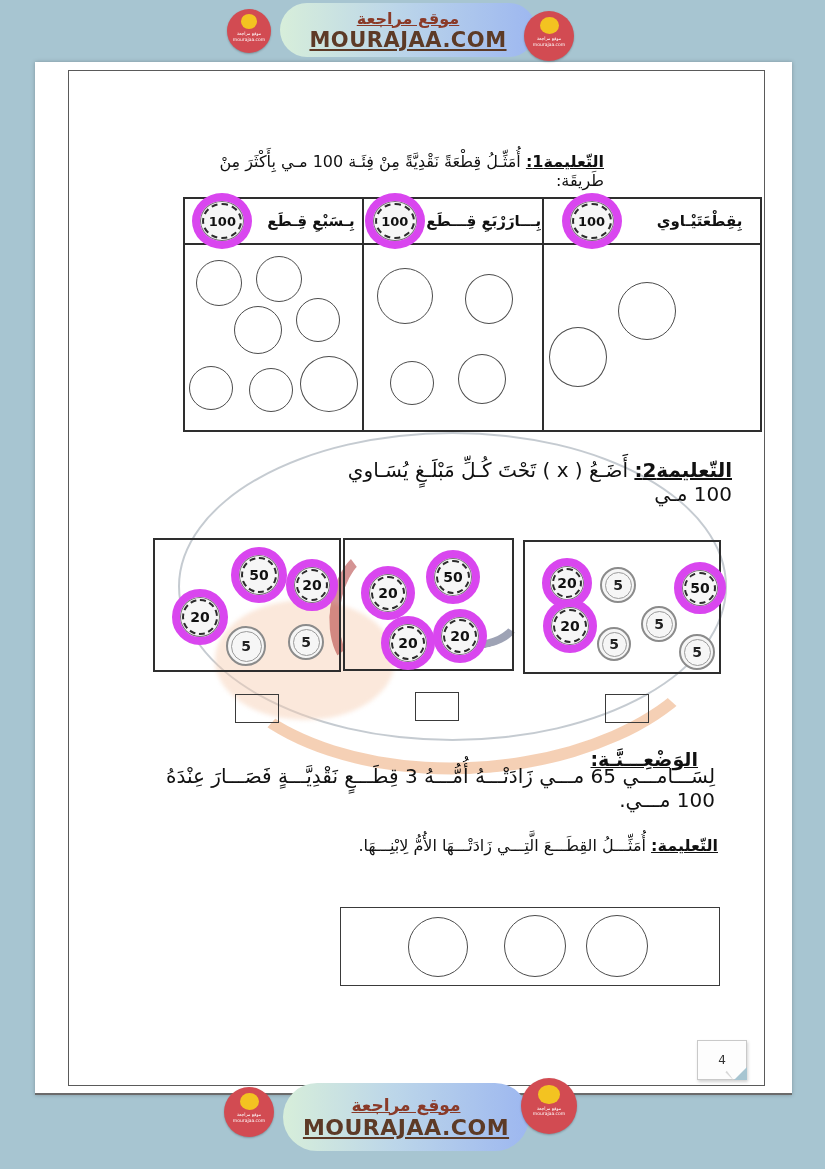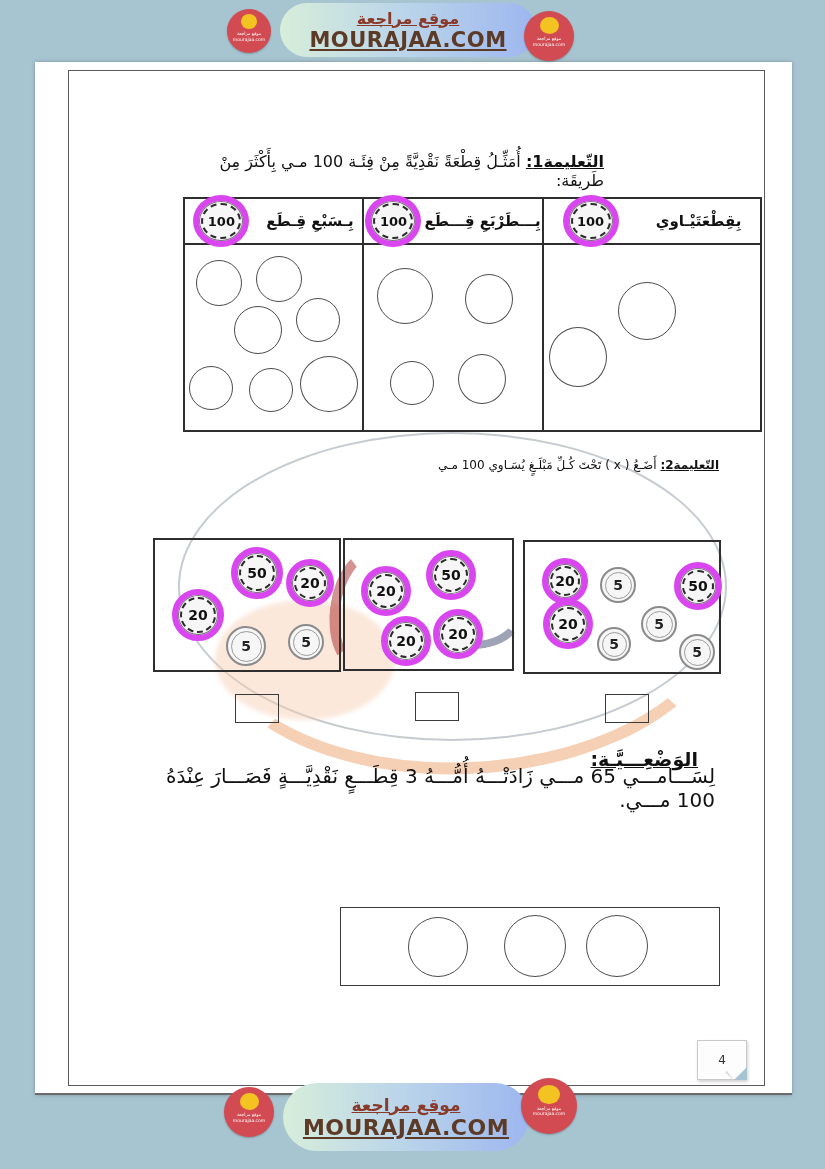--- a/index.html
+++ b/index.html
@@ -43,21 +43,21 @@
   
   .t1{position:absolute;left:183px;top:197px;width:575px;height:231px;border:2px solid #2e2e2e;z-index:3;background:transparent;}
   .t1 .col{position:absolute;top:0;height:100%;border-left:2px solid #2e2e2e;box-sizing:border-box;}
   .t1 .col:first-child{border-left:none;}
   .t1 .hd{position:absolute;left:0;top:0;width:100%;height:46px;border-bottom:2px solid #2e2e2e;box-sizing:border-box;
           display:flex;align-items:center;justify-content:space-around;direction:ltr;}
   .t1 .hd .htxt{direction:rtl;font-weight:bold;font-size:15px;color:#111;}
 
   
   .coin{position:absolute;border-radius:50%;background:#f6f6f6;display:flex;align-items:center;justify-content:center;font-weight:bold;color:#111;z-index:3;}
-  .coin.dark{border:6px solid #d946ef;box-shadow:inset 0 0 0 1px #777;}
+  .coin.dark{border:8px solid #d946ef;box-shadow:inset 0 0 0 1px #777;}
   .coin.dark::before{content:"";position:absolute;inset:2px;border:2px dashed #2b2b2b;border-radius:50%;}
   .coin.silver{border:2px solid #8b8b8b;color:#222;}
   .coin.silver::before{content:"";position:absolute;inset:2.5px;border:1.5px solid #9a9a9a;border-radius:50%;}
   .coin .cv{position:relative;z-index:1;font-size:14px;}
   .coin.hd100{position:relative;width:44px;height:40px;flex:none;}
   .coin.hd100 .cv{font-size:13px;}
 
   .ec{position:absolute;border:1.4px solid #4c4c4c;border-radius:50%;background:transparent;z-index:3;}
 
   
@@ -125,41 +125,41 @@
       <span class="ec" style="left:4px;top:167px;width:42px;height:42px;"></span>
       <span class="ec" style="left:64px;top:169px;width:42px;height:42px;"></span>
       <span class="ec" style="left:115px;top:157px;width:56px;height:54px;"></span>
     </div>
 
     <div class="col" style="left:177px;width:180px;">
       <div class="hd">
         <span class="coin dark hd100">
             <b class="cv">100</b>
           </span>
-        <span class="htxt">بِـــطَرْبَعِ قِـــطَع</span>
+        <span class="htxt">بِـــارَرْبَعِ قِـــطَع</span>
       </div>
       <span class="ec" style="left:13px;top:69px;width:54px;height:54px;"></span>
       <span class="ec" style="left:101px;top:75px;width:46px;height:48px;"></span>
       <span class="ec" style="left:26px;top:162px;width:42px;height:42px;"></span>
       <span class="ec" style="left:94px;top:155px;width:46px;height:48px;"></span>
     </div>
 
     <div class="col" style="left:357px;width:218px;">
       <div class="hd">
         <span class="coin dark hd100">
             <b class="cv">100</b>
           </span>
         <span class="htxt">بِقِطْعَتَيْـاوي</span>
       </div>
       <span class="ec" style="left:5px;top:128px;width:56px;height:58px;"></span>
       <span class="ec" style="left:74px;top:83px;width:56px;height:56px;"></span>
     </div>
   </div>
 
-  <div class="ar-line" style="left:309px;top:458px;width:410px;font-size:12px;">
+  <div class="ar-line" style="left:322px;top:458px;width:410px;font-size:20px;">
     <span class="lbl">التّعليمة2:</span>
     <span>أَضَـعُ ( x ) تَحْتَ كُـلِّ مَبْلَـغٍ يُسَـاوي 100 مـي</span>
   </div>
 
   <div class="abox" style="left:153px;top:538px;width:184px;height:130px;">
     <span class="coin dark" style="left:76px;top:7px;width:40px;height:40px;">
         <b class="cv">50</b>
       </span>
     <span class="coin dark" style="left:131px;top:19px;width:36px;height:36px;">
         <b class="cv">20</b>
@@ -211,24 +211,28 @@
       </span>
     <span class="coin silver" style="left:154px;top:92px;width:32px;height:32px;">
         <b class="cv">5</b>
       </span>
   </div>
 
   <span class="sq" style="left:235px;top:694px;"></span>
   <span class="sq" style="left:415px;top:692px;"></span>
   <span class="sq" style="left:605px;top:694px;"></span>
 
-  <div class="ar-line h-underline" style="left:560px;top:748px;width:138px;font-size:19px;">الوَضْعِـــيَّـة:</div>
+  <div class="ar-line h-underline" style="left:560px;top:748px;width:138px;font-size:19px;">الوَضْعِـــنَّـة:</div>
 
   <div class="ar-line" style="left:143px;top:764px;width:572px;font-size:20px;">لِسَـــامـــي 65 مـــي زَادَتْـــهُ أُمُّـــهُ 3 قِطَـــعٍ نَقْدِيَّـــةٍ فَصَـــارَ عِنْدَهُ 100 مـــي.</div>
 
+  <div class="ar-line" style="left:330px;top:836px;width:388px;font-size:16px;">
+    <span class="lbl">التّعليمة:</span>
+    <span>أُمَثِّـــلُ القِطَـــعَ الَّتِـــي زَادَتْـــهَا الأُمُّ لِابْنِـــهَا.</span>
+  </div>
 
   <div class="bbox">
     <span class="ec" style="left:67px;top:9px;width:58px;height:58px;"></span>
     <span class="ec" style="left:163px;top:7px;width:60px;height:60px;"></span>
     <span class="ec" style="left:245px;top:7px;width:60px;height:60px;"></span>
   </div>
 
   <div class="note">
     <span>4</span>
   </div>

